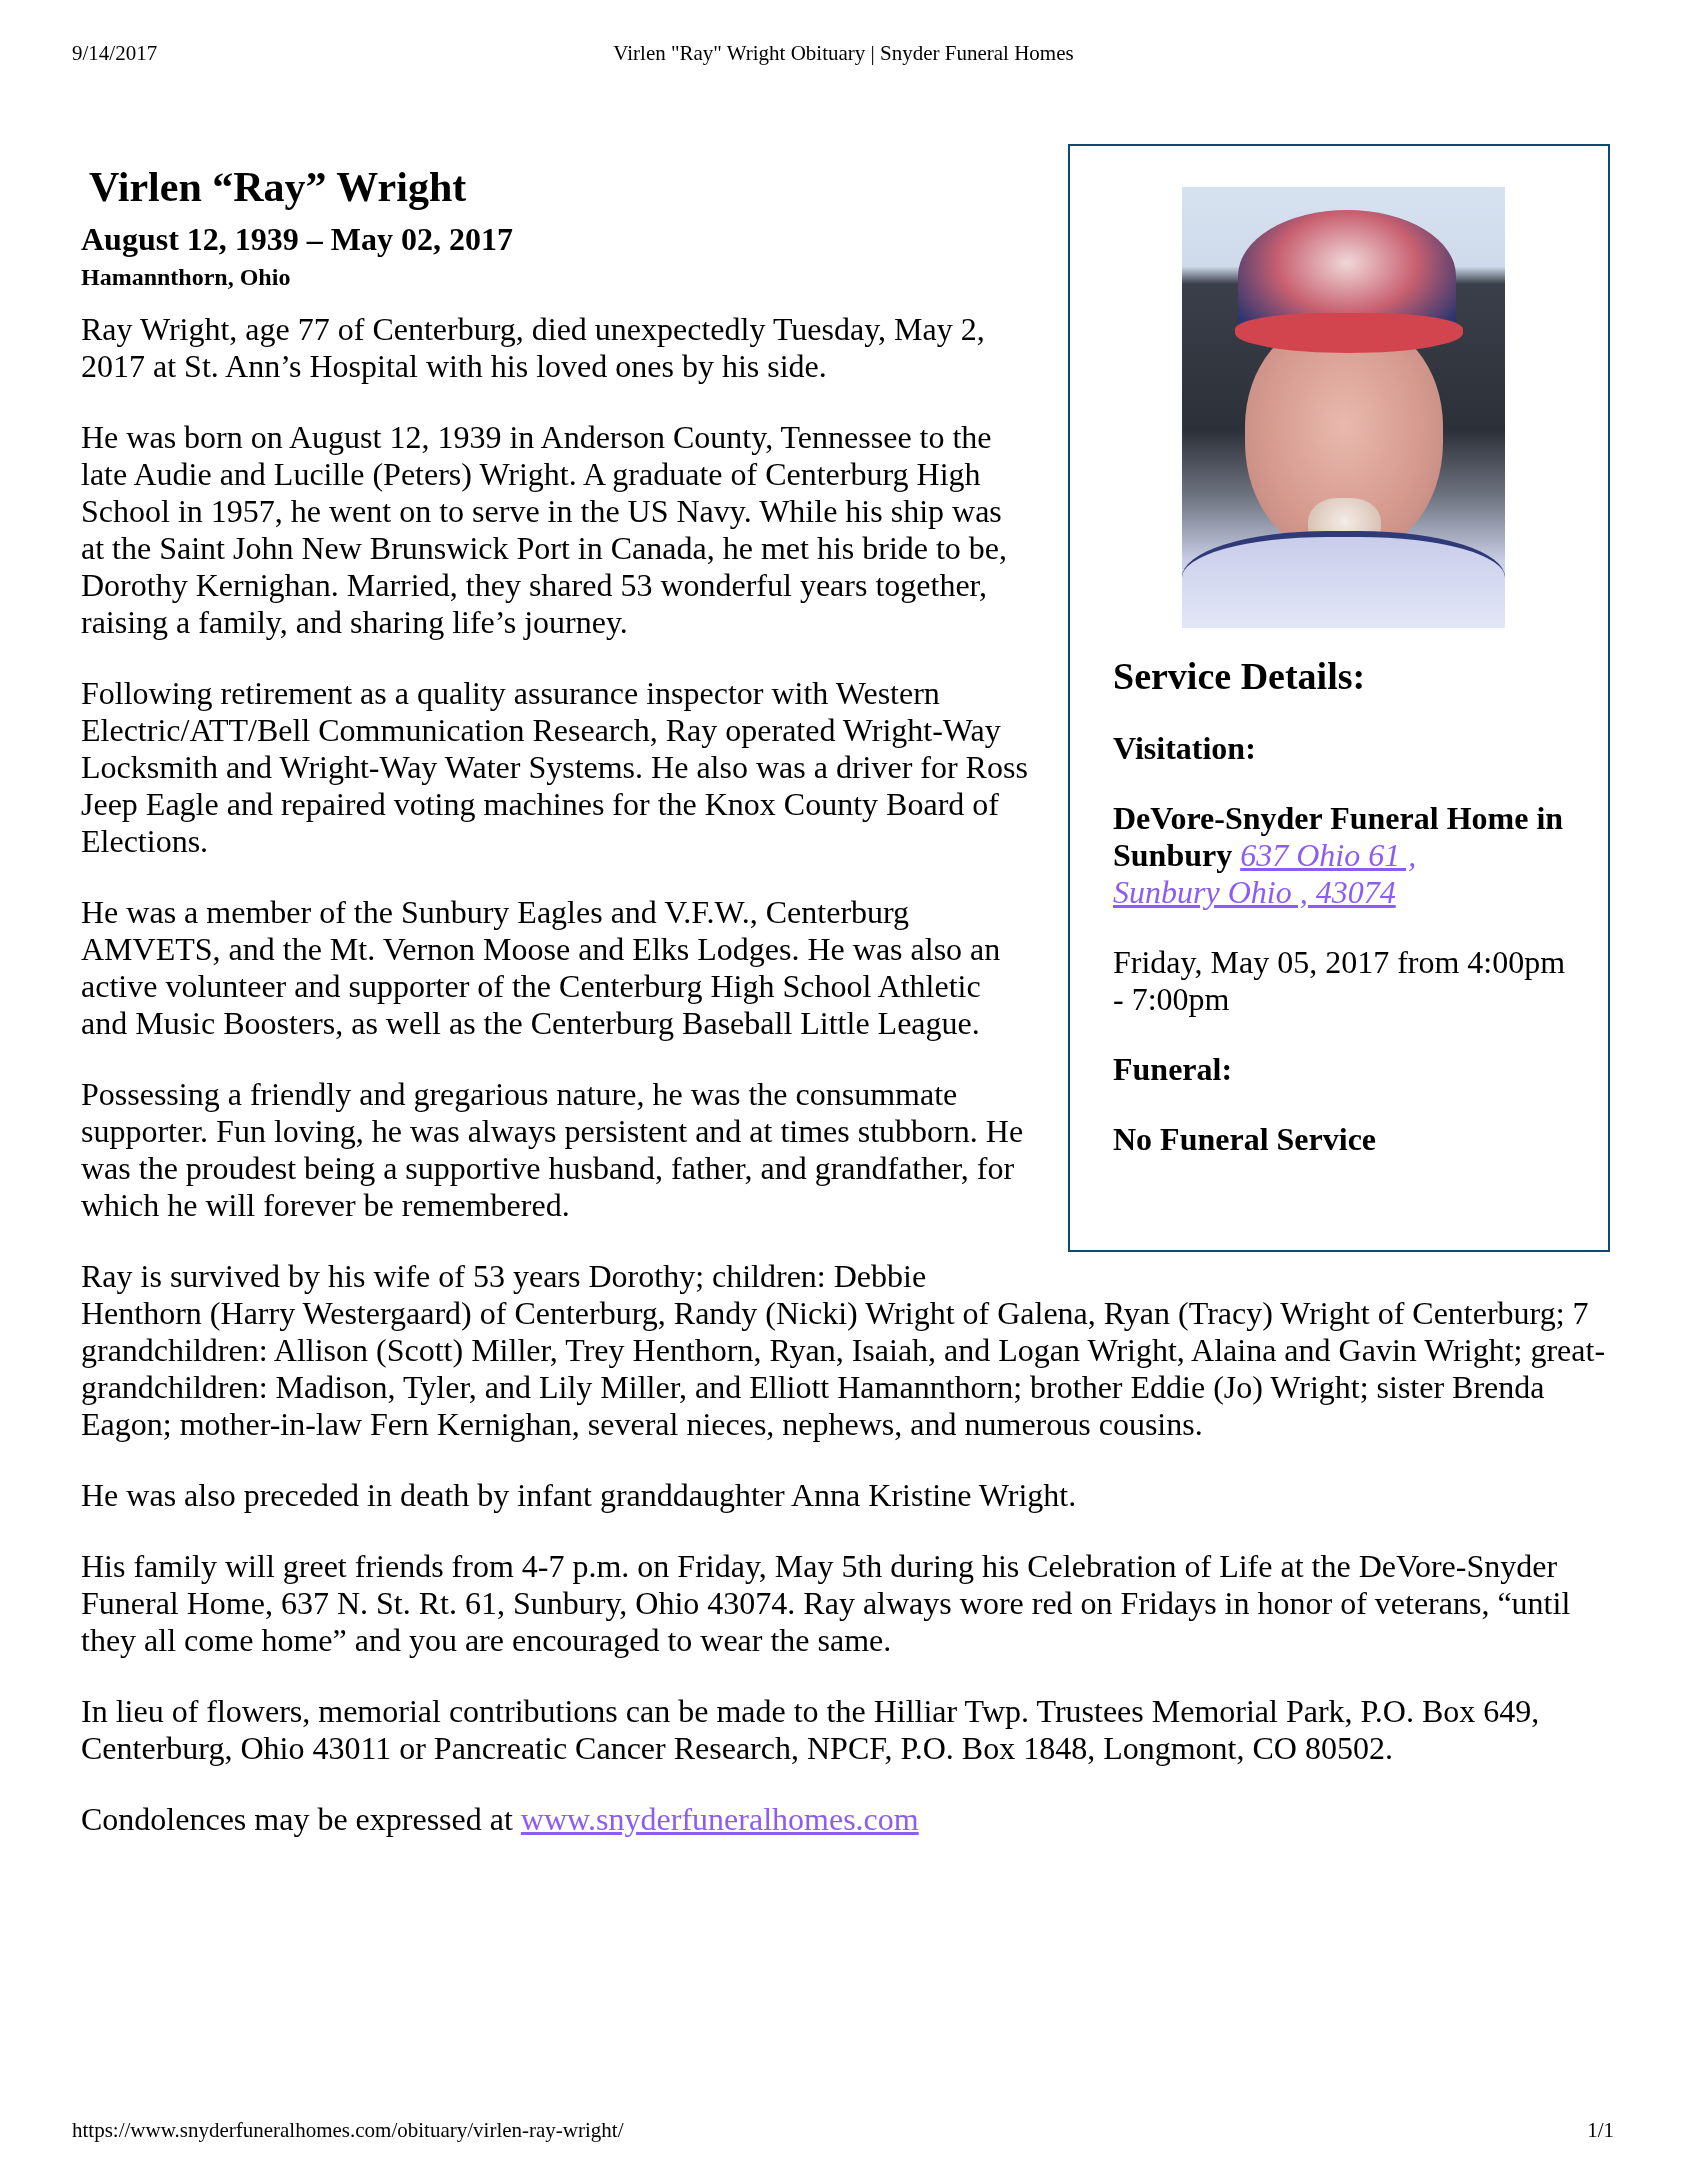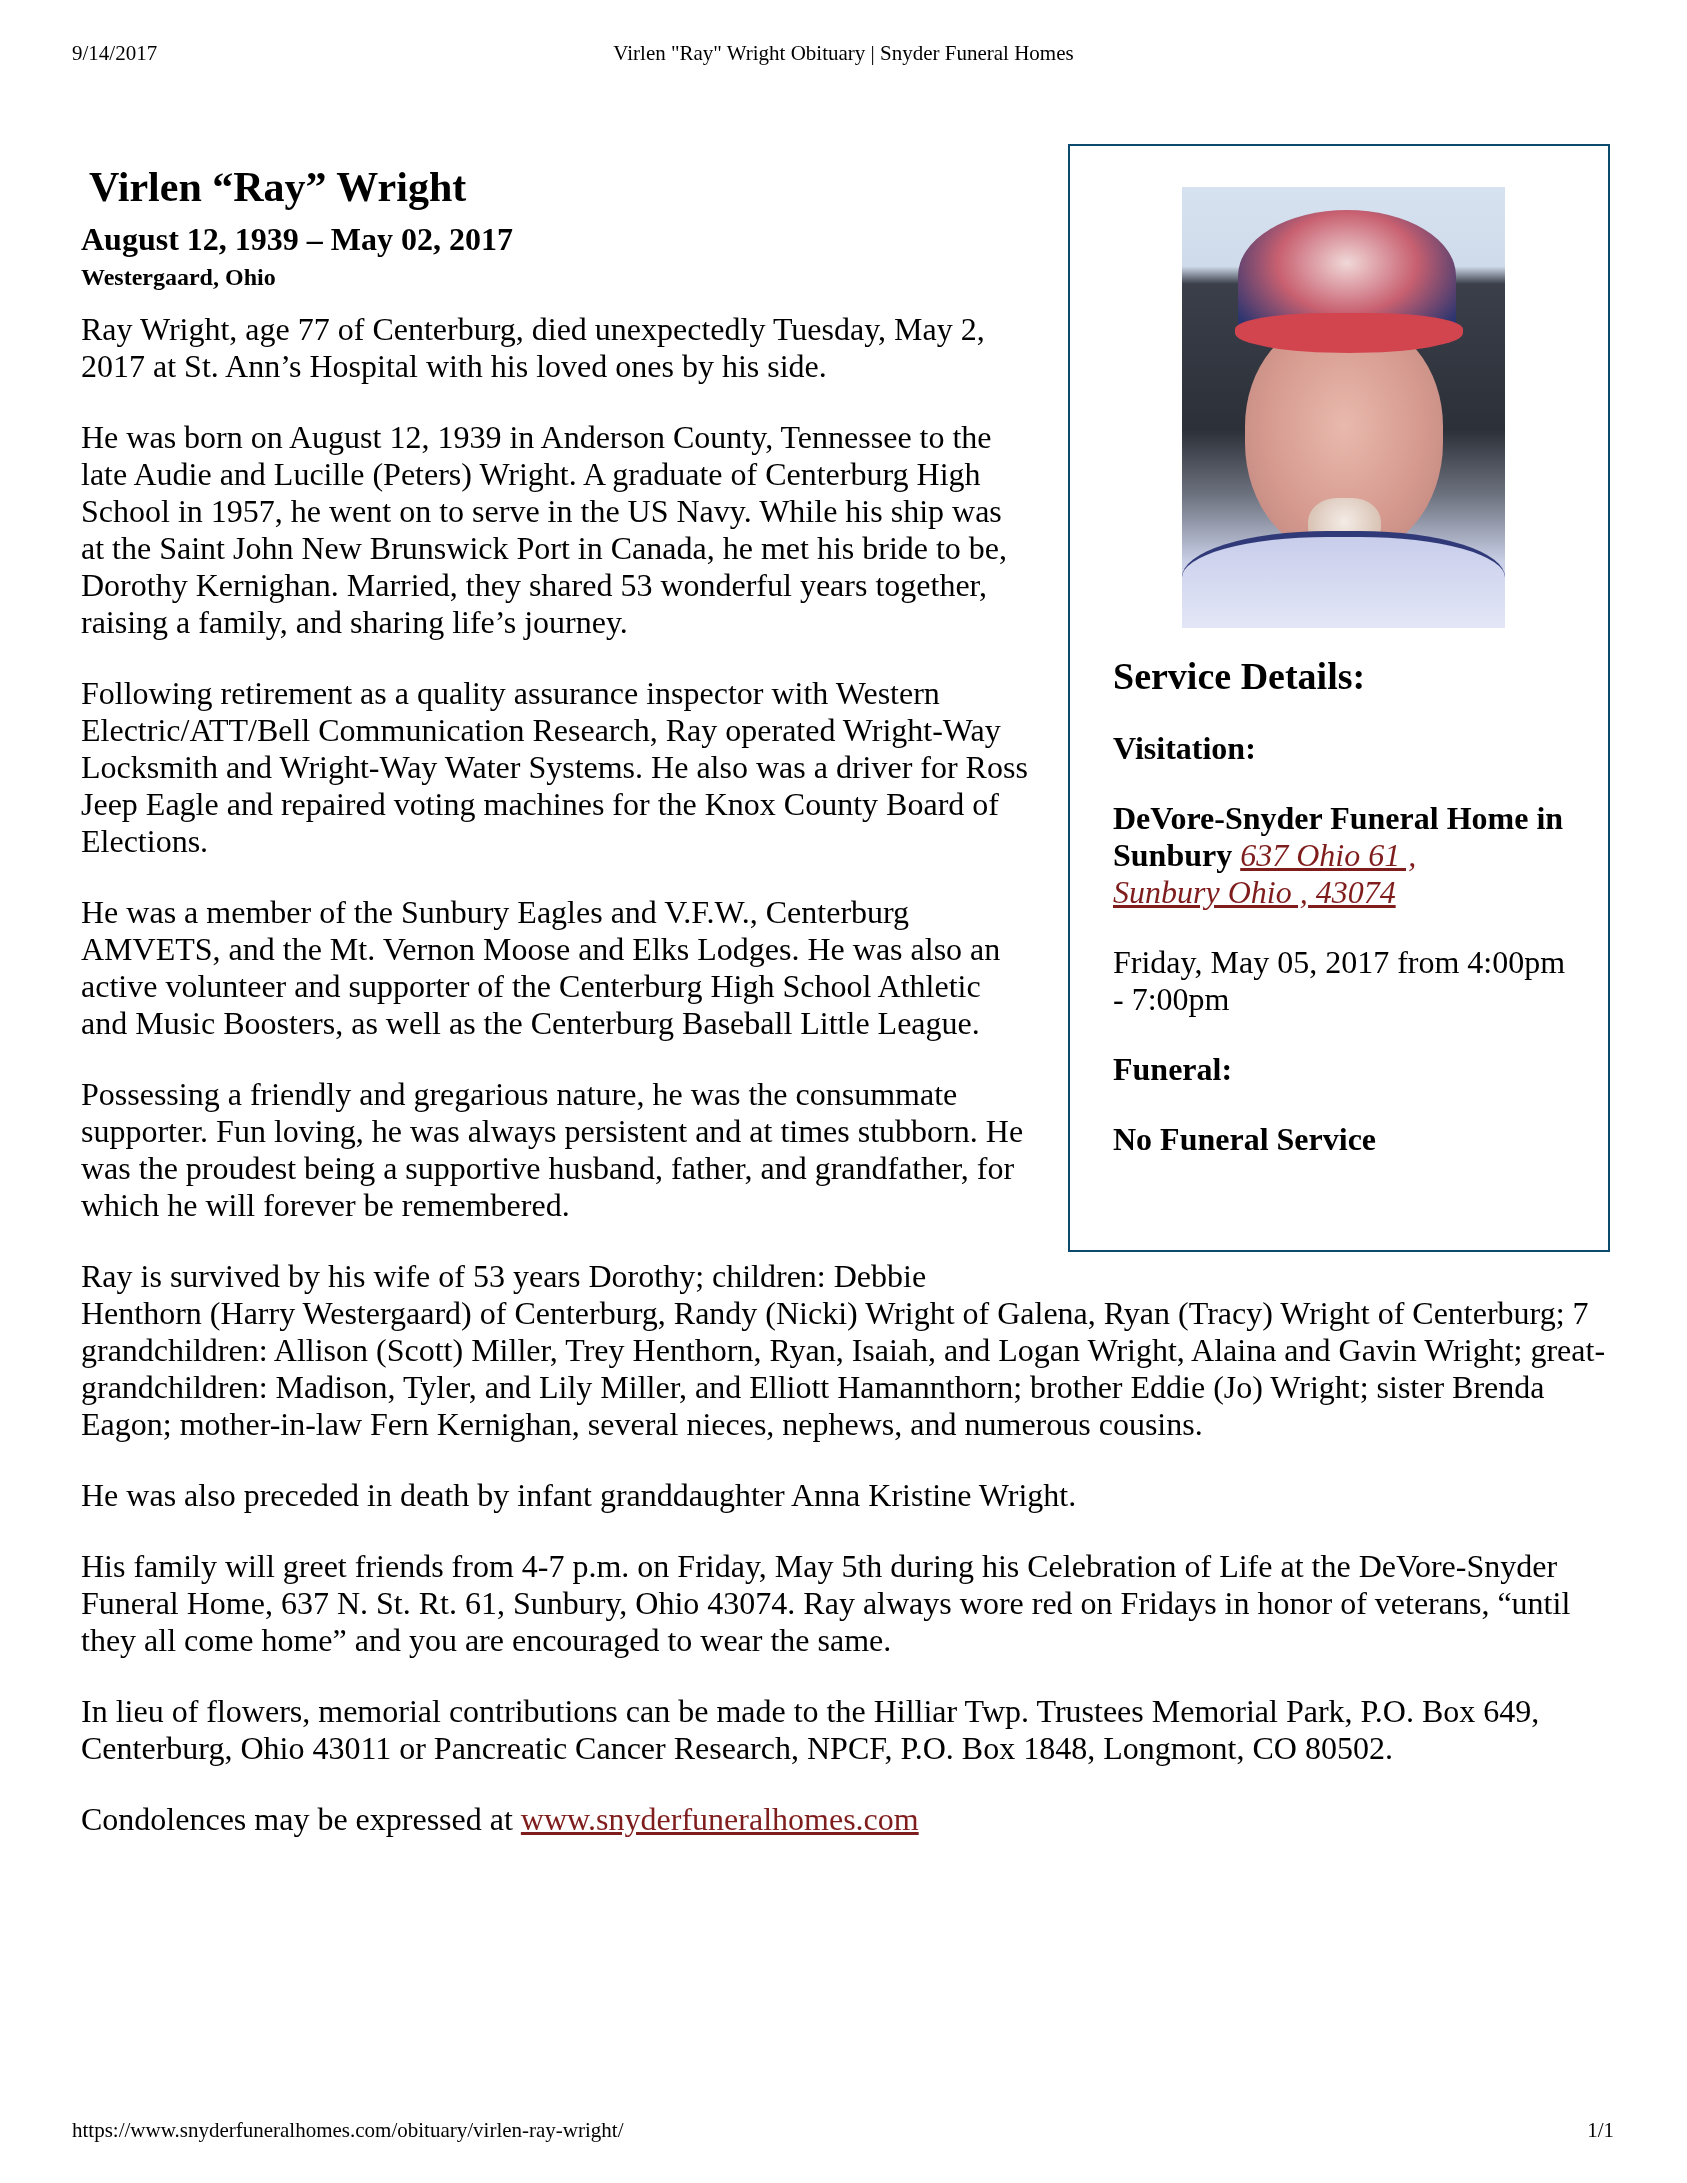--- a/index.html
+++ b/index.html
@@ -72,21 +72,21 @@
   }
   .svc-label {
     font-weight: bold; font-size: 32px; line-height: 37px;
     margin: 33px 0 0 0;
   }
   .svc-text {
     font-size: 32px; line-height: 37px; margin: 33px 0 0 0;
   }
   .svc-text.bold { font-weight: bold; }
   .svc-text a, .condolence a {
-    color: #7f1d1d; text-decoration: underline;
+    color: #8b5cf6; text-decoration: underline;
   }
   .svc-text a { font-style: italic; font-weight: normal; }
 
   .title {
     font-weight: bold; font-size: 42px; line-height: 48px; margin: 8px; padding-top: 10.6px;
   }
   .dates {
     font-weight: bold; font-size: 32px; line-height: 40px; margin: 0;
   }
   .city {
@@ -121,21 +121,21 @@
       <span>DeVore-Snyder Funeral Home in Sunbury</span>
       <a href="#"><span>637 Ohio 61 ,</span><br><span>Sunbury Ohio , 43074</span></a>
     </div>
     <div class="svc-text">Friday, May 05, 2017 from 4:00pm - 7:00pm</div>
     <div class="svc-label">Funeral:</div>
     <div class="svc-text bold">No Funeral Service</div>
   </aside>
 
   <h1 class="title">Virlen “Ray” Wright</h1>
   <div class="dates">August 12, 1939 – May 02, 2017</div>
-  <div class="city">Westergaard, Ohio</div>
+  <div class="city">Hamannthorn, Ohio</div>
 
   <div class="body">
     <p>Ray Wright, age 77 of Centerburg, died unexpectedly Tuesday, May 2, 2017 at St. Ann’s Hospital with his loved ones by his side.</p>
     <p>He was born on August 12, 1939 in Anderson County, Tennessee to the late Audie and Lucille (Peters) Wright. A graduate of Centerburg High School in 1957, he went on to serve in the US Navy. While his ship was at the Saint John New Brunswick Port in Canada, he met his bride to be, Dorothy Kernighan. Married, they shared 53 wonderful years together, raising a family, and sharing life’s journey.</p>
     <p>Following retirement as a quality assurance inspector with Western Electric/ATT/Bell Communication Research, Ray operated Wright-Way Locksmith and Wright-Way Water Systems. He also was a driver for Ross Jeep Eagle and repaired voting machines for the Knox County Board of Elections.</p>
     <p>He was a member of the Sunbury Eagles and V.F.W., Centerburg AMVETS, and the Mt. Vernon Moose and Elks Lodges. He was also an active volunteer and supporter of the Centerburg High School Athletic and Music Boosters, as well as the Centerburg Baseball Little League.</p>
     <p>Possessing a friendly and gregarious nature, he was the consummate supporter. Fun loving, he was always persistent and at times stubborn. He was the proudest being a supportive husband, father, and grandfather, for which he will forever be remembered.</p>
     <p>Ray is survived by his wife of 53 years Dorothy; children: Debbie Henthorn (Harry Westergaard) of Centerburg, Randy (Nicki) Wright of Galena, Ryan (Tracy) Wright of Centerburg; 7 grandchildren: Allison (Scott) Miller, Trey Henthorn, Ryan, Isaiah, and Logan Wright, Alaina and Gavin Wright; great-grandchildren: Madison, Tyler, and Lily Miller, and Elliott Hamannthorn; brother Eddie (Jo) Wright; sister Brenda Eagon; mother-in-law Fern Kernighan, several nieces, nephews, and numerous cousins.</p>
     <p>He was also preceded in death by infant granddaughter Anna Kristine Wright.</p>
     <p>His family will greet friends from 4-7 p.m. on Friday, May 5th during his Celebration of Life at the DeVore-Snyder Funeral Home, 637 N. St. Rt. 61, Sunbury, Ohio 43074. Ray always wore red on Fridays in honor of veterans, “until they all come home” and you are encouraged to wear the same.</p>

